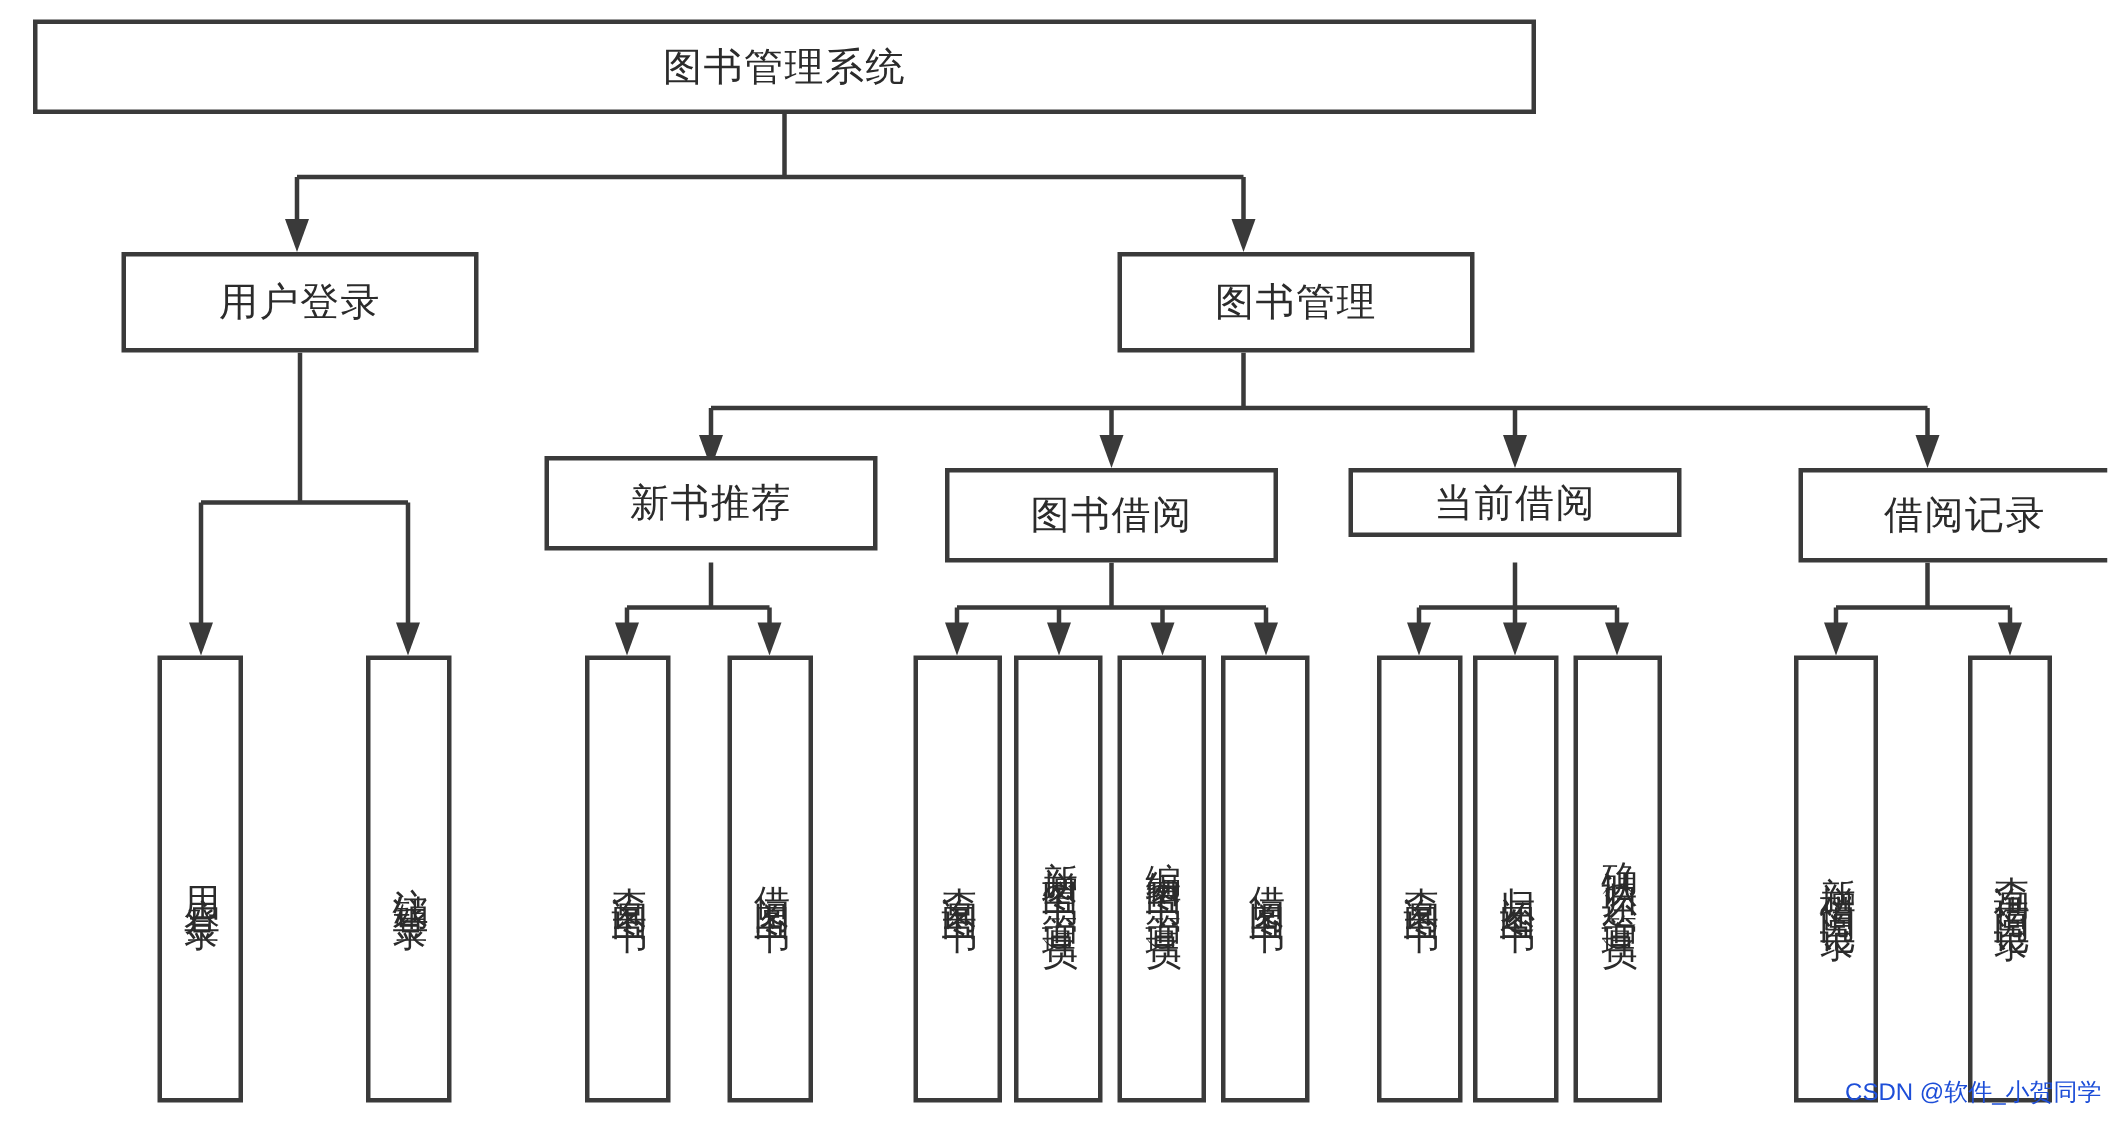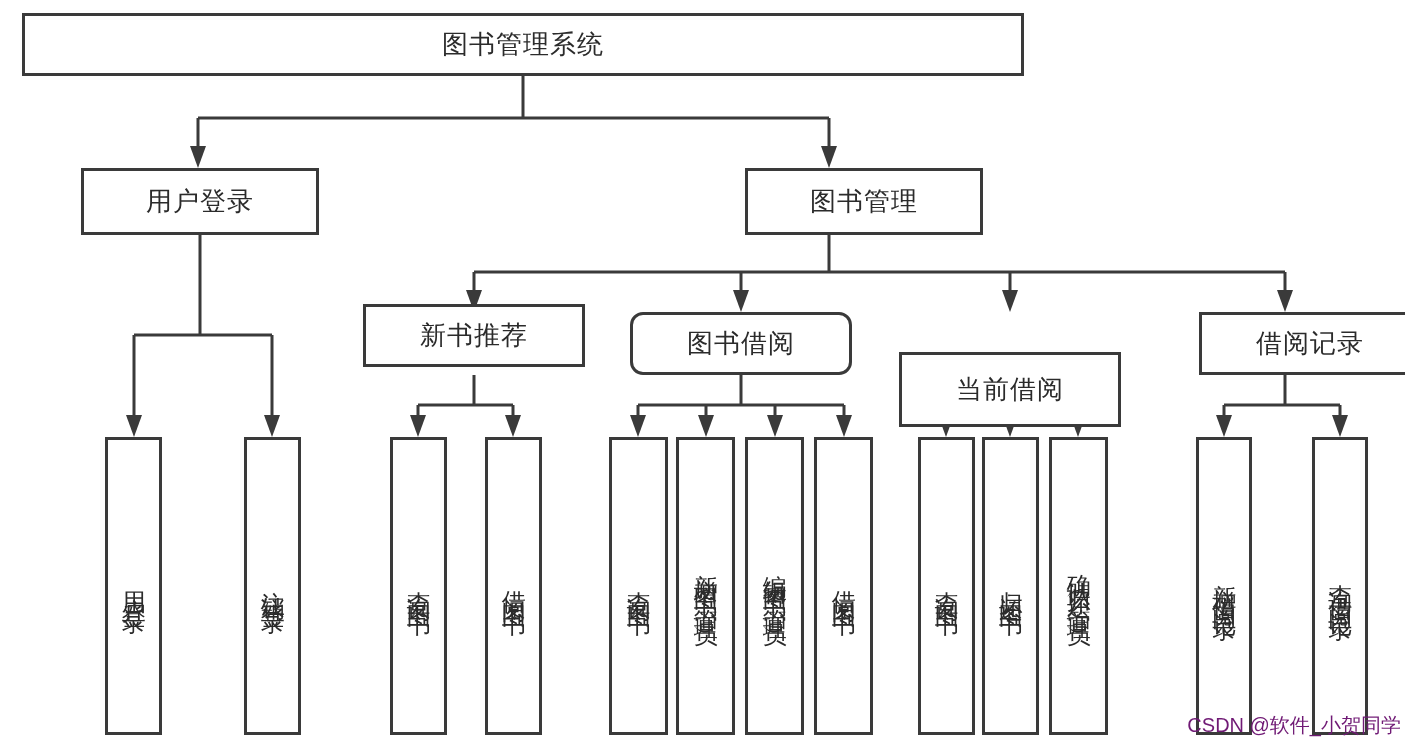--- a/index.html
+++ b/index.html
@@ -50,22 +50,22 @@
     font-size: 24px;
     letter-spacing: 7px;
     line-height: 1.1;
     color: #2b2b2b;
     white-space: nowrap;
   }
   .watermark {
     position: absolute;
     right: 4px;
     bottom: 8px;
-    font-size: 20px;
-    color: #701a75;
+    font-size: 16px;
+    color: #1d4ed8;
     z-index: 5;
     white-space: nowrap;
   }
 </style>
 </head>
 <body>
 
 <div class="stage">
 
   <svg class="connectors" viewBox="0 0 1405 747" xmlns="http://www.w3.org/2000/svg">
@@ -125,24 +125,24 @@
   <div class="node" style="left:81px; top:168px; width:238px; height:67px;">
     <span class="h-label">用户登录</span>
   </div>
   <div class="node" style="left:710px; top:168px; width:238px; height:67px;margin-left:35px;">
     <span class="h-label">图书管理</span>
   </div>
 
   <div class="node" style="left:363px; top:304px; width:222px; height:63px;">
     <span class="h-label">新书推荐</span>
   </div>
-  <div class="node" style="left:630px; top:312px; width:222px; height:63px;border-radius:13px;">
+  <div class="node" style="left:630px; top:312px; width:222px; height:63px;">
     <span class="h-label">图书借阅</span>
   </div>
-  <div class="node" style="left:899px; top:312px; width:222px; height:75px;margin-top:40px;">
+  <div class="node" style="left:899px; top:312px; width:222px; height:46px;">
     <span class="h-label">当前借阅</span>
   </div>
   <div class="node" style="left:1199px; top:312px; width:222px; height:63px;">
     <span class="h-label">借阅记录</span>
   </div>
 
   <div class="node leaf" style="left:105px; top:437px; width:57px; height:298px;">
     <span>用户登录</span>
   </div>
   <div class="node leaf" style="left:244px; top:437px; width:57px; height:298px;">

